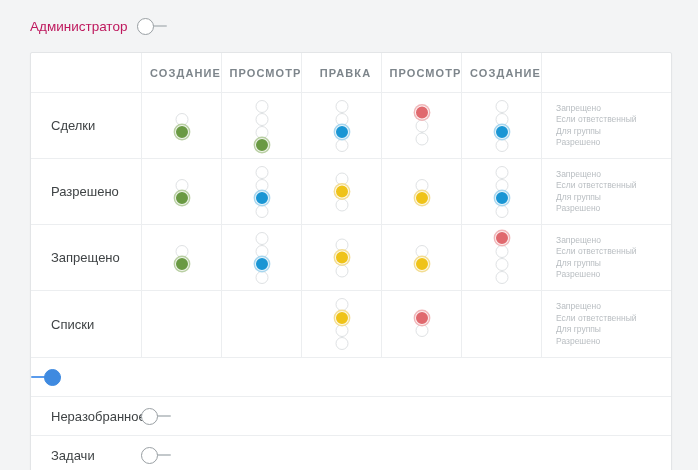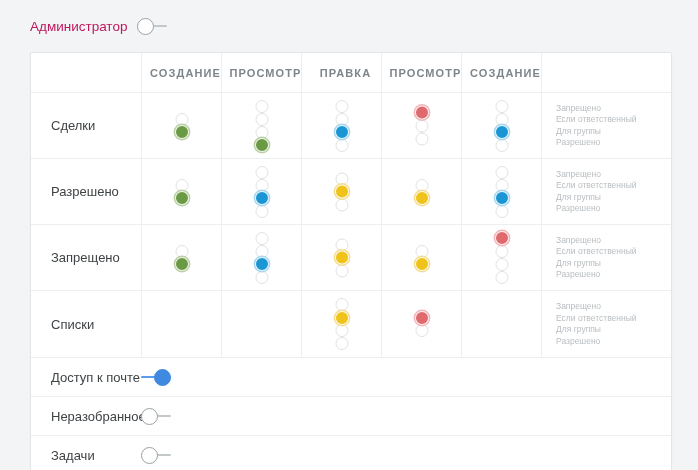--- a/index.html
+++ b/index.html
@@ -321,21 +321,20 @@
             <div class="leg-item">Запрещено</div>
             <div class="leg-item">Если ответственный</div>
             <div class="leg-item">Для группы</div>
             <div class="leg-item">Разрешено</div>
           </div>
         </div>
       </div>
 
     <div id="toggle-rows">
         <div class="trow" style="border-top: 1px solid rgb(236, 238, 240);">
-          <div class="t-name">Доступ к почте</div>
           <span class="switch on t-sw">
             <span class="bar"></span>
             <span class="knob"></span>
           </span>
         </div>
         <div class="trow" style="border-top: 1px solid rgb(236, 238, 240);">
           <div class="t-name">Неразобранное</div>
           <span class="switch off t-sw">
             <span class="bar"></span>
             <span class="knob"></span>

